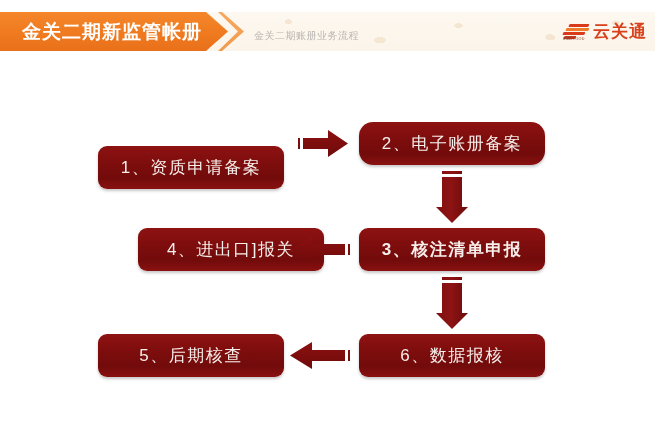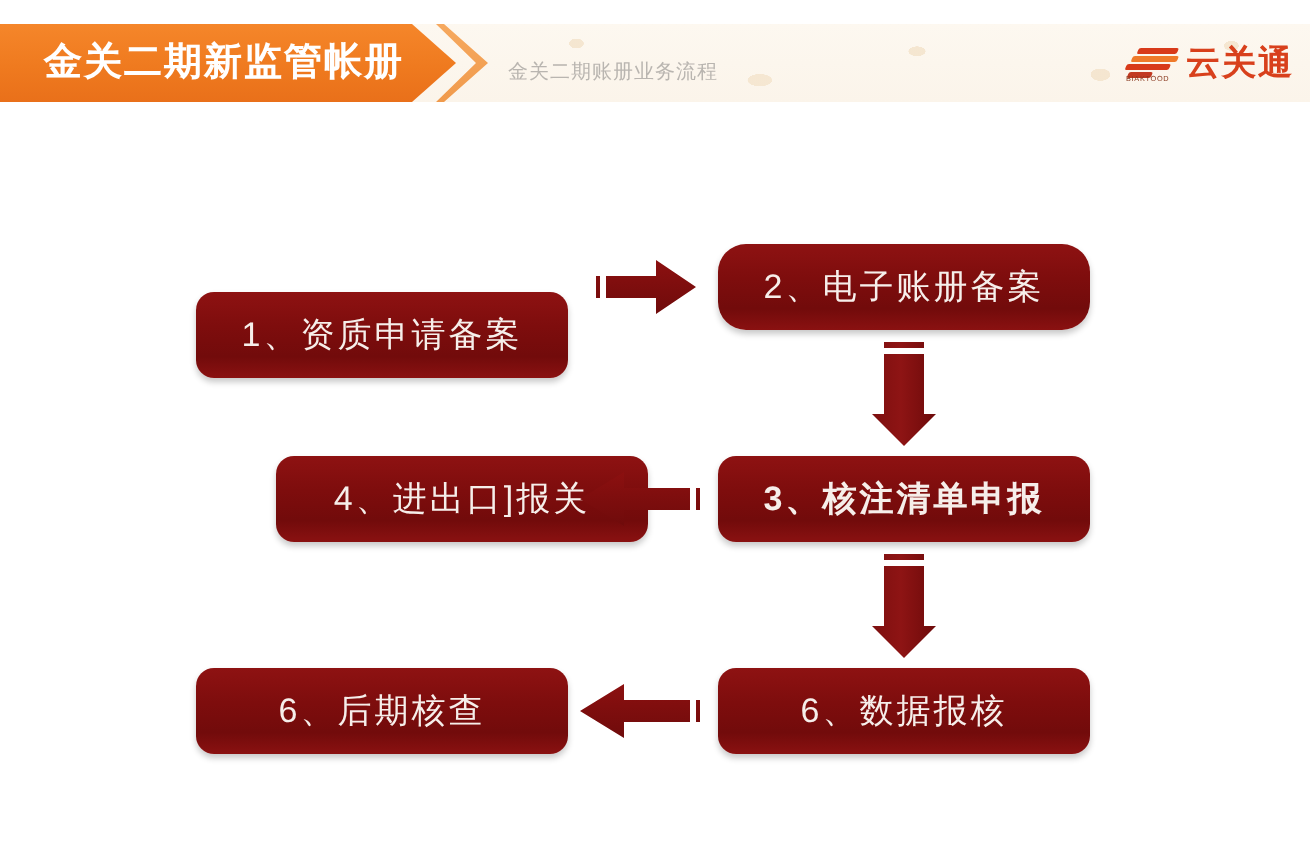--- a/index.html
+++ b/index.html
@@ -239,21 +239,21 @@
 
   <div class="arrow arrow-left arrow-left-1"></div>
 
   <div class="flow-box box-3">
     <span>3、核注清单申报</span>
   </div>
 
   <div class="arrow arrow-down arrow-down-2"></div>
 
   <div class="flow-box box-6">
-    <span>6、后期核查</span>
+    <span>5、后期核查</span>
   </div>
 
   <div class="arrow arrow-left arrow-left-2"></div>
 
   <div class="flow-box box-5">
     <span>6、数据报核</span>
   </div>
 
 </div>
 

